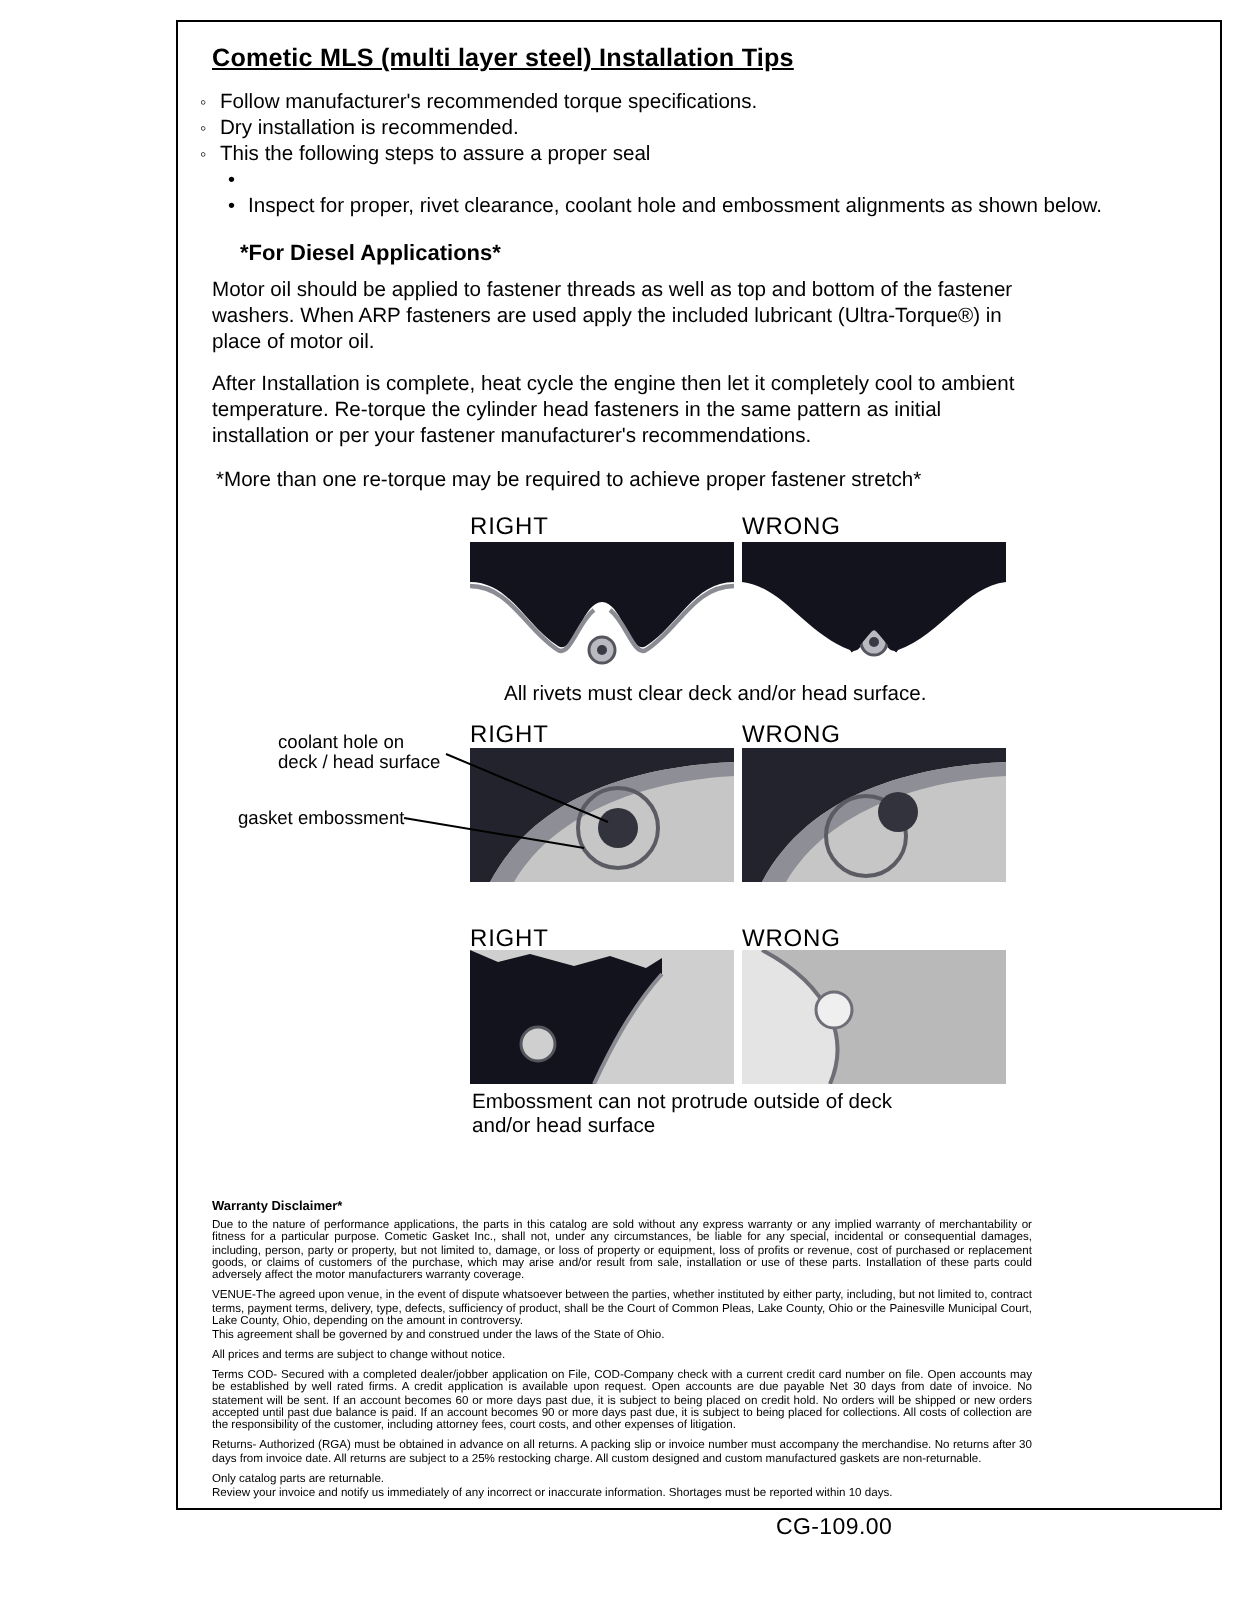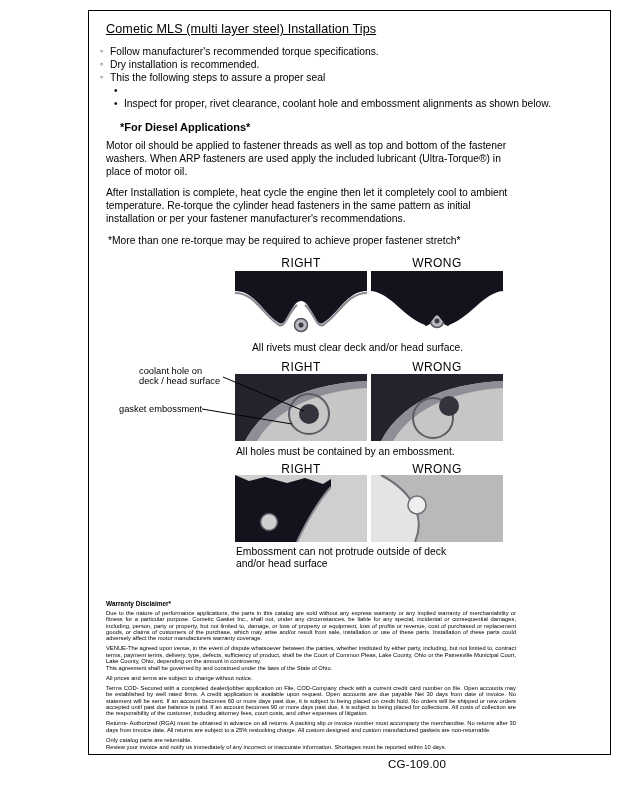--- a/index.html
+++ b/index.html
@@ -1,29 +1,29 @@
 <!DOCTYPE html>
 <html><head>
 <meta charset="utf-8">
 <style>
   html,body{margin:0;padding:0}
   body{width:618px;height:800px;background:#ffffff;font-family:"Liberation Sans",sans-serif;color:#000;position:relative;overflow:hidden}
   .frame{position:absolute;left:88px;top:10px;width:521px;height:743px;border:1.5px solid #000;overflow:hidden;background:#fff}
   .content{padding:11px 14px 0 17px}
-  .title{font-size:12.6px;font-weight:normal;text-decoration:underline;margin:0 0 9px 0;letter-spacing:.1px}
+  .title{font-size:12.6px;font-weight:bold;text-decoration:underline;margin:0 0 9px 0;letter-spacing:.1px}
   .bullets{margin-left:-6px}
   .bullet{font-size:10.3px;line-height:13px;display:flex}
   .bullet .marker{width:10px;flex:none;font-size:9px;line-height:13px}
   .bullet.sub{margin-left:14px}
   .bullet.sub .marker{font-size:10px}
   .diesel-heading{font-size:11px;font-weight:bold;margin:11px 0 7px 14px}
   .body-para{font-size:10.3px;line-height:12.8px;margin:0 0 9px 0;width:414px}
   .note{font-size:10.3px;margin:2px 0 0 2px}
   .diagram-area{position:relative;height:318px;margin-top:10px}
-  .dg-header{position:absolute;width:132px;text-align:center;font-size:12px;letter-spacing:.4px}
+  .dg-header{position:absolute;width:132px;font-size:12px;letter-spacing:.4px}
   .dg-img{position:absolute;width:132px;height:67px}
   .dg-caption{position:absolute;font-size:10.3px;line-height:12px}
   .dg-label{position:absolute;font-size:9.3px;line-height:10.6px}
   .pointer-lines{position:absolute;left:0;top:0;width:100%;height:100%;pointer-events:none}
   .warranty{margin-top:26px;width:410px}
   .warranty h3{font-size:6.5px;font-weight:bold;margin:0 0 3px 0}
   .warranty p{font-size:5.8px;line-height:6.4px;margin:0 0 3.5px 0;text-align:justify}
   .warranty p.tight{margin-bottom:.5px}
   .footer{position:absolute;left:388px;top:758px;font-size:11.5px;letter-spacing:.2px}
 </style>
@@ -107,21 +107,20 @@
           <path d="M132,7 C86,9 34,22 10,67 H22 C44,30 92,16 132,14 Z" fill="#8e8e96"></path>
           <circle cx="62" cy="44" r="20" fill="none" stroke="#5b5b64" stroke-width="2"></circle>
           <circle cx="78" cy="32" r="10" fill="#33333d"></circle>
         </svg>
 
         <svg class="pointer-lines">
           <line x1="117" y1="121" x2="198" y2="155" stroke="#000" stroke-width="1"></line>
           <line x1="96" y1="153" x2="186" y2="168" stroke="#000" stroke-width="1"></line>
         </svg>
 
-        <div class="dg-caption" style="left:130px;top:190px">All holes must be contained by an embossment.</div>
 
         <div class="dg-header" style="left:129px;top:206px">RIGHT</div>
         <div class="dg-header" style="left:265px;top:206px">WRONG</div>
 
         <svg class="dg-img" style="left:129px;top:219px" viewBox="0 0 132 67">
           <rect width="132" height="67" fill="#cfcfcf"></rect>
           <path d="M0,0 L14,6 L30,2 L52,8 L70,3 L88,9 L96,4 L96,12 C80,30 70,50 62,67 L0,67 Z" fill="#13131d"></path>
           <path d="M96,12 C80,30 70,50 62,67" fill="none" stroke="#8b8b93" stroke-width="2"></path>
           <circle cx="34" cy="47" r="8.5" fill="#cfcfcf" stroke="#55555e" stroke-width="1.5"></circle>
         </svg>

